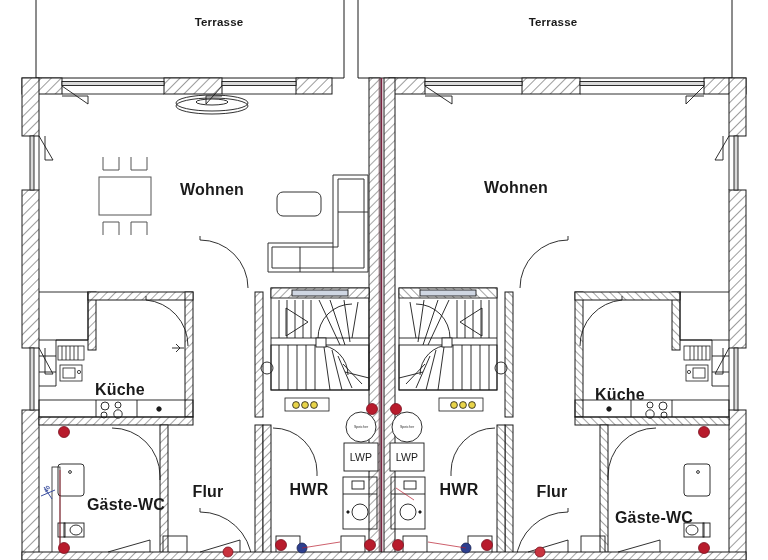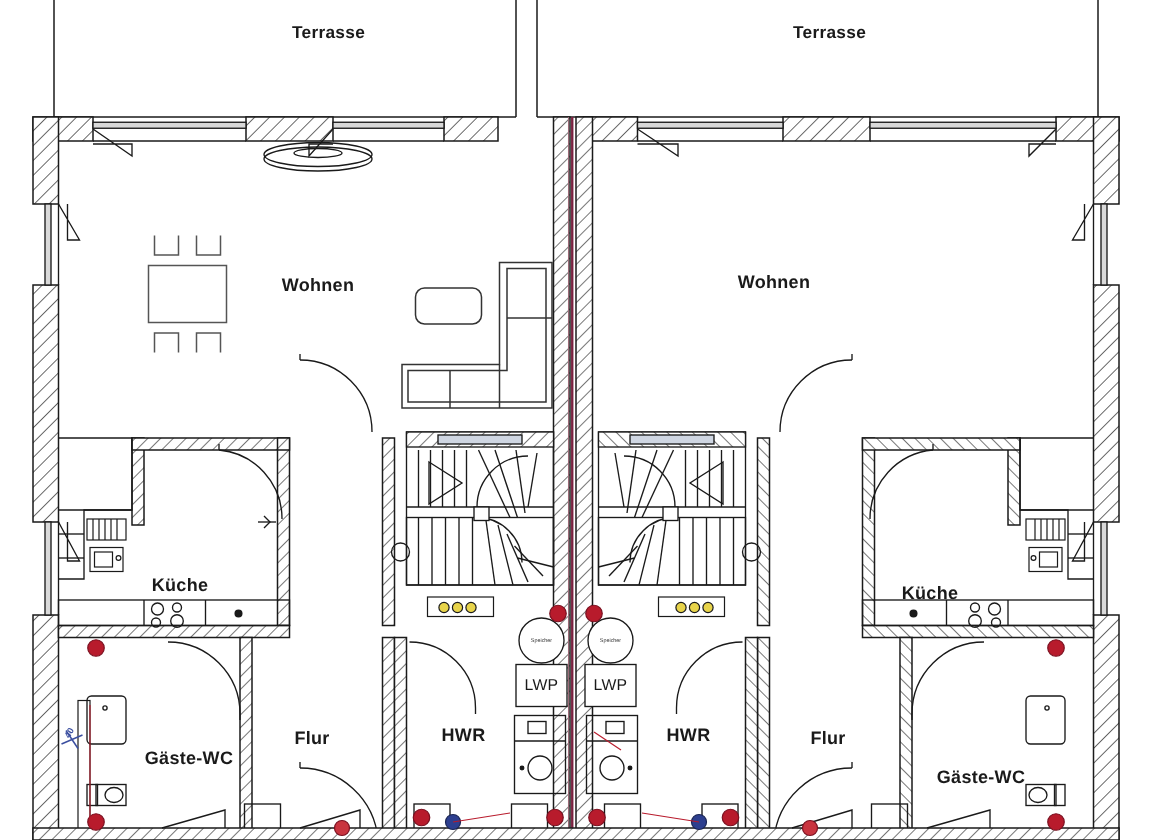--- a/index.html
+++ b/index.html
@@ -2,21 +2,21 @@
 <html><head>
 <meta charset="utf-8">
 <style>
   html,body{margin:0;padding:0;background:#fff;}
   body{width:768px;height:560px;overflow:hidden;
        font-family:"Liberation Sans",sans-serif;color:#111;}
   #plan{position:relative;width:768px;height:560px;background:#fff;}
   #plan svg{position:absolute;left:0;top:0;}
   .lbl{position:absolute;font-weight:700;color:#1a1a1a;white-space:nowrap;
        transform:translate(-50%,-50%);letter-spacing:.2px;}
-  .lbl.room{font-size:12px;}
+  .lbl.room{font-size:16px;}
   .lbl.terr{font-size:11.5px;font-weight:600;}
   .lbl.lwp{font-size:10.5px;font-weight:400;}
   .lbl.tiny{font-size:3.6px;font-weight:400;color:#333;letter-spacing:0;}
   .lbl.dim{font-size:6px;font-weight:600;color:#3b4fa0;}
 </style>
 </head>
 <body>
 
 <div id="plan">
 

